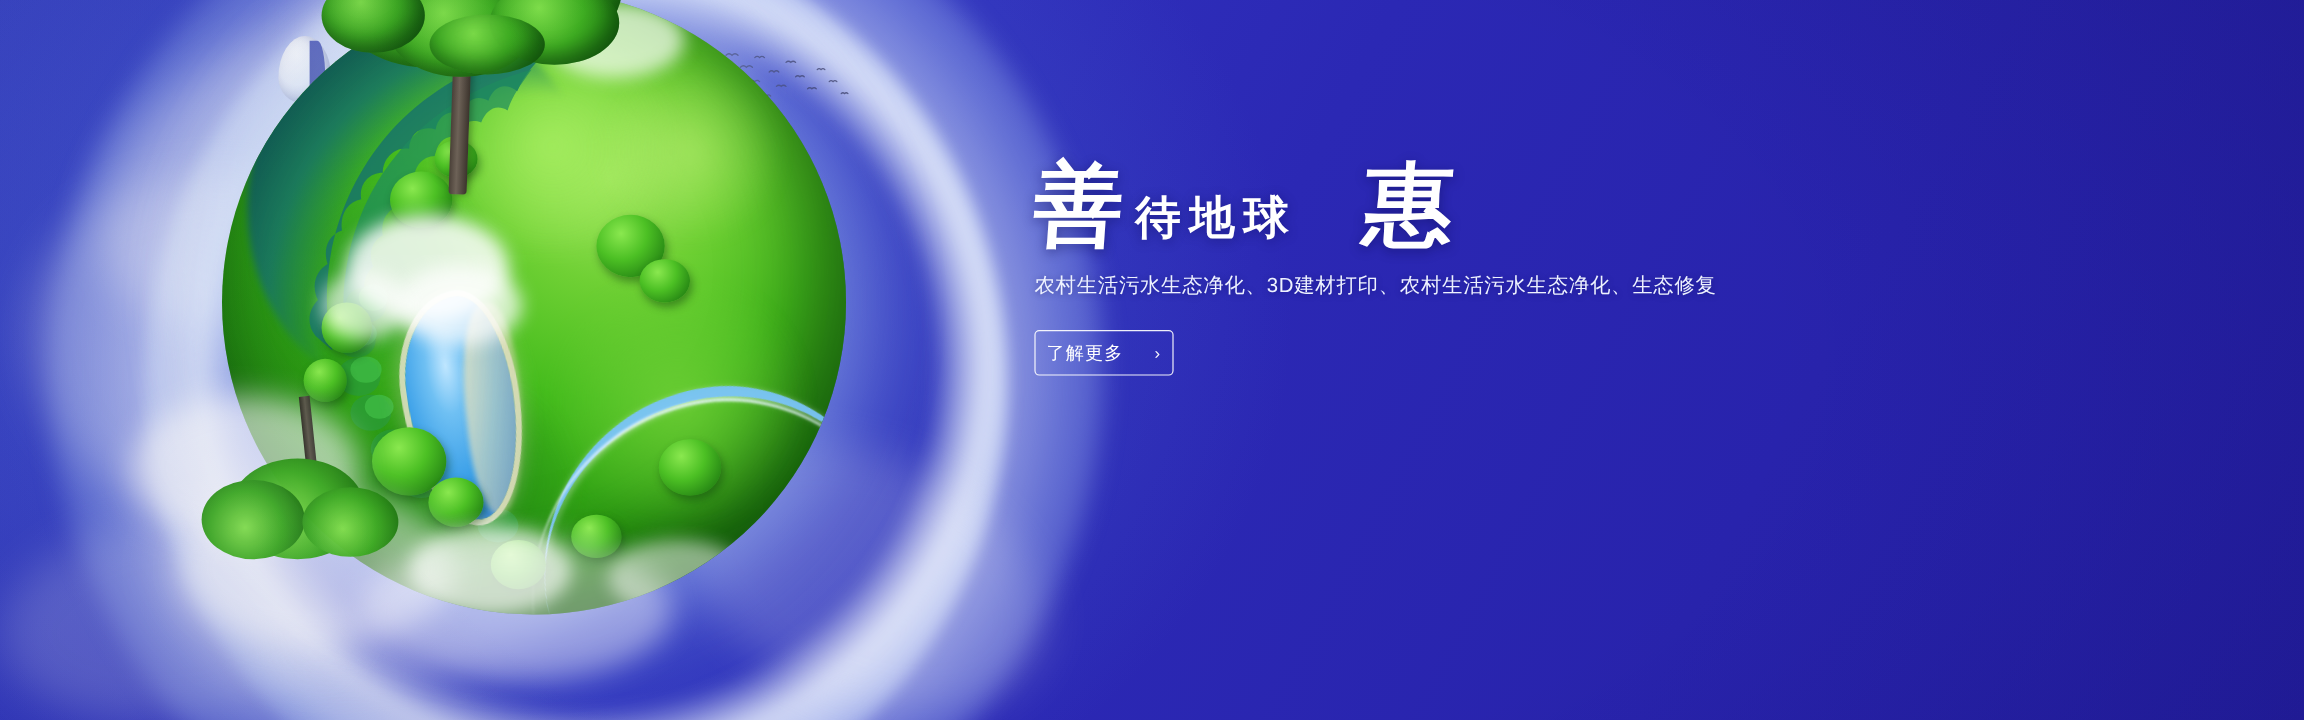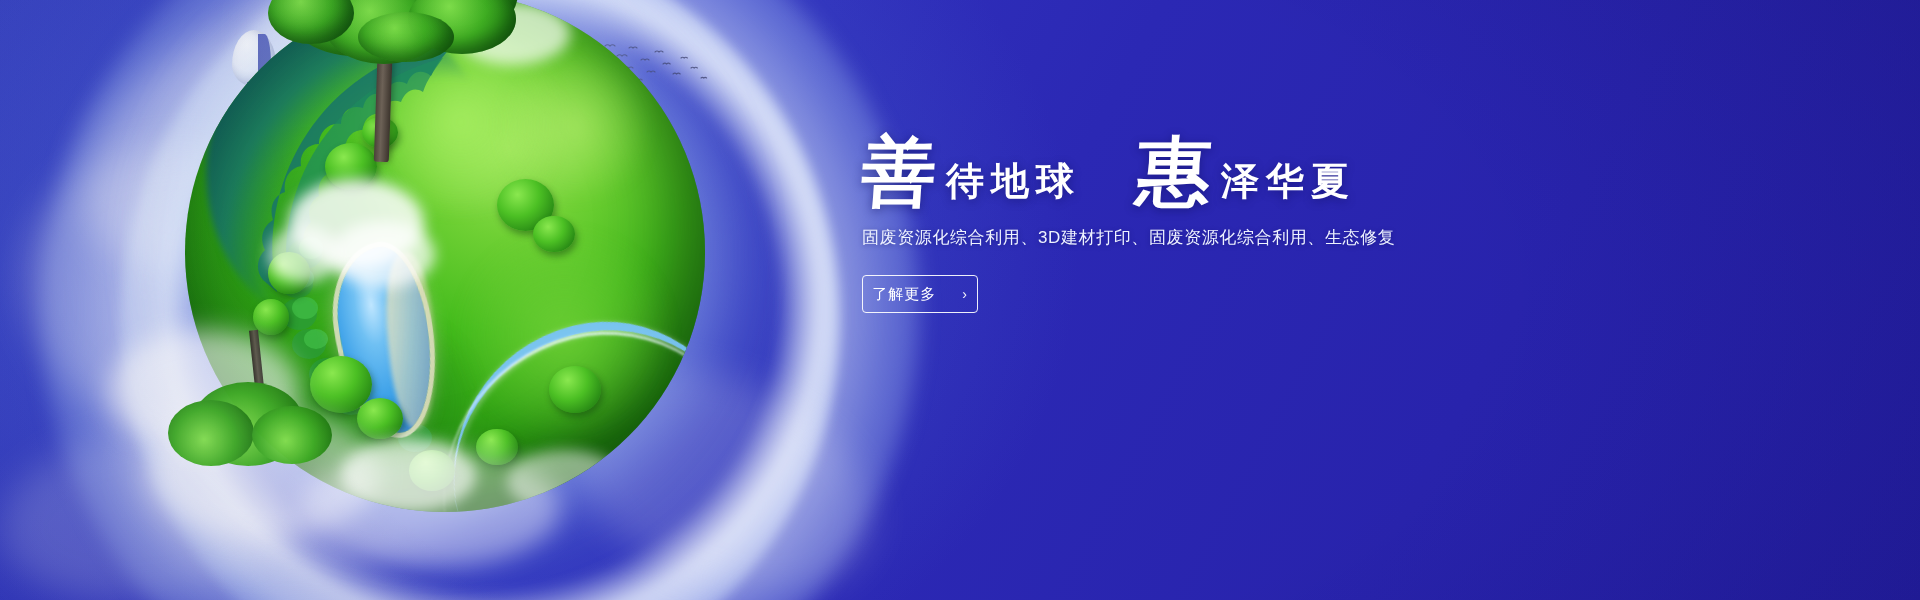--- a/index.html
+++ b/index.html
@@ -357,25 +357,24 @@
 
   <div class="vignette"></div>
 
   <div class="content">
 
     <div class="headline">
       <span class="hl-big">善</span>
       <span class="hl-small">待地球</span>
       <span class="hl-gap"></span>
       <span class="hl-big">惠</span>
-      <span class="hl-small">泽华夏</span>
     </div>
 
 
-    <div class="desc">固废资源化综合利用、3D建材打印、固废资源化综合利用、生态修复</div>
+    <div class="desc">农村生活污水生态净化、3D建材打印、农村生活污水生态净化、生态修复</div>
 
     <div class="cta">
       <span>了解更多</span>
       <span class="chev">›</span>
     </div>
 
   </div>
 </div>
 
 </body></html>

